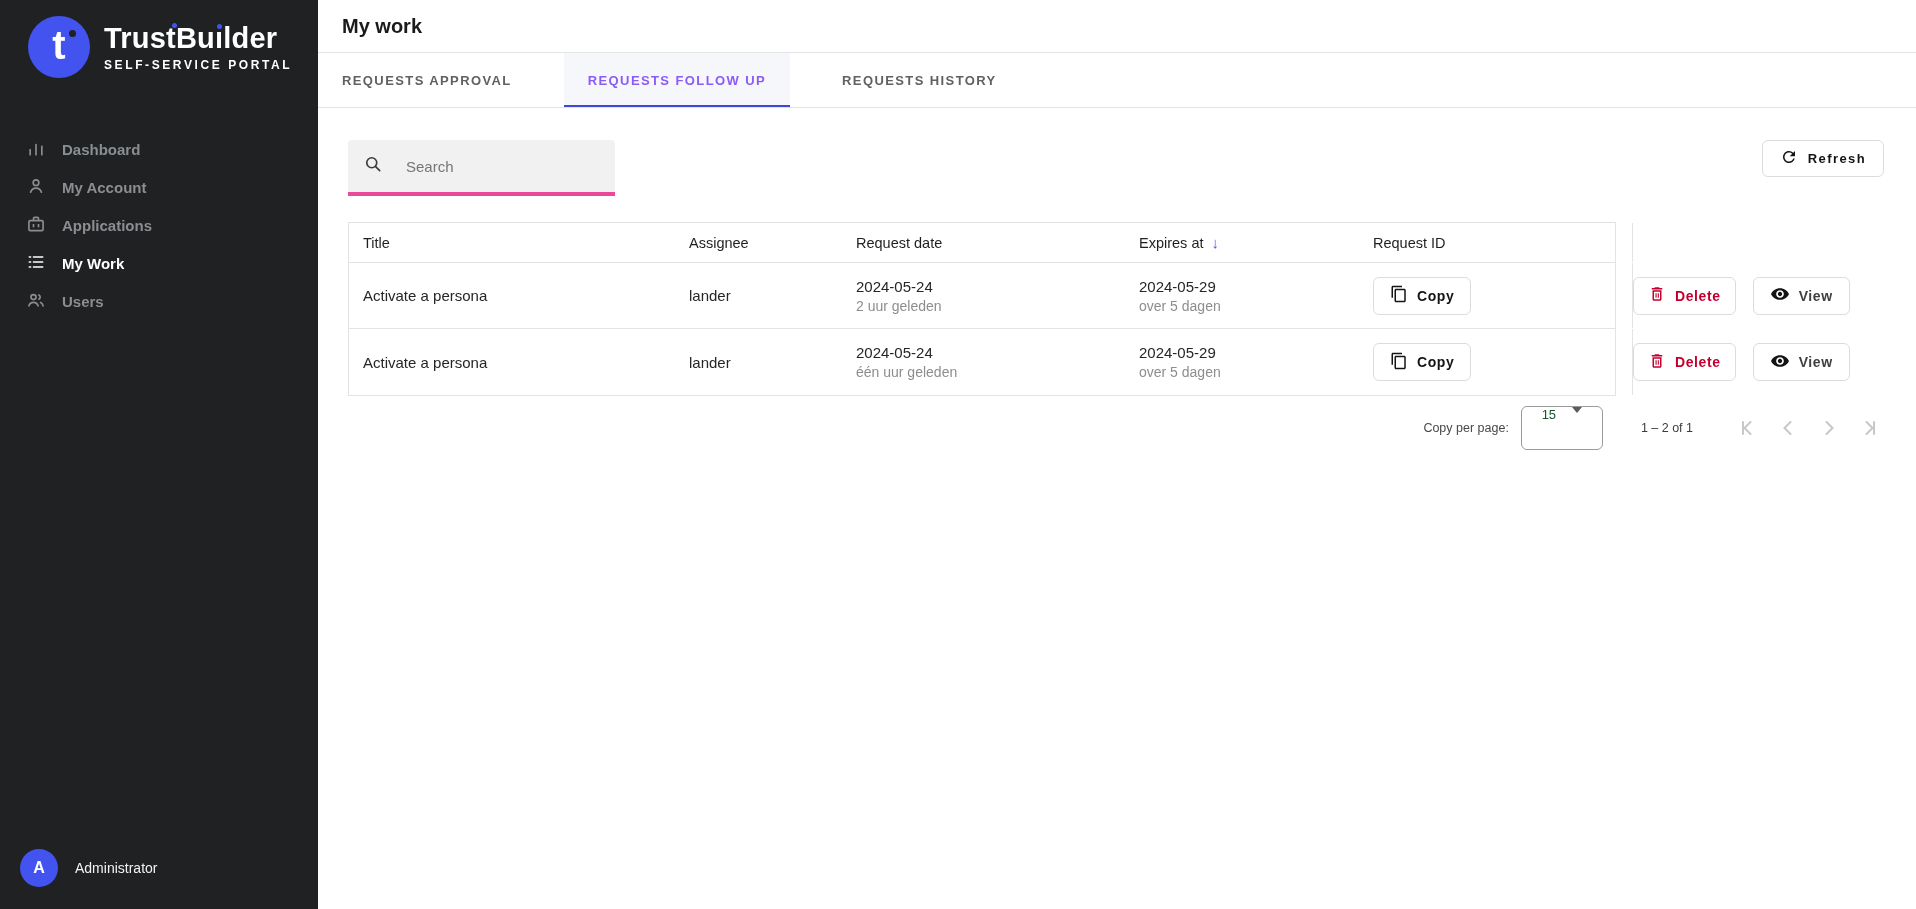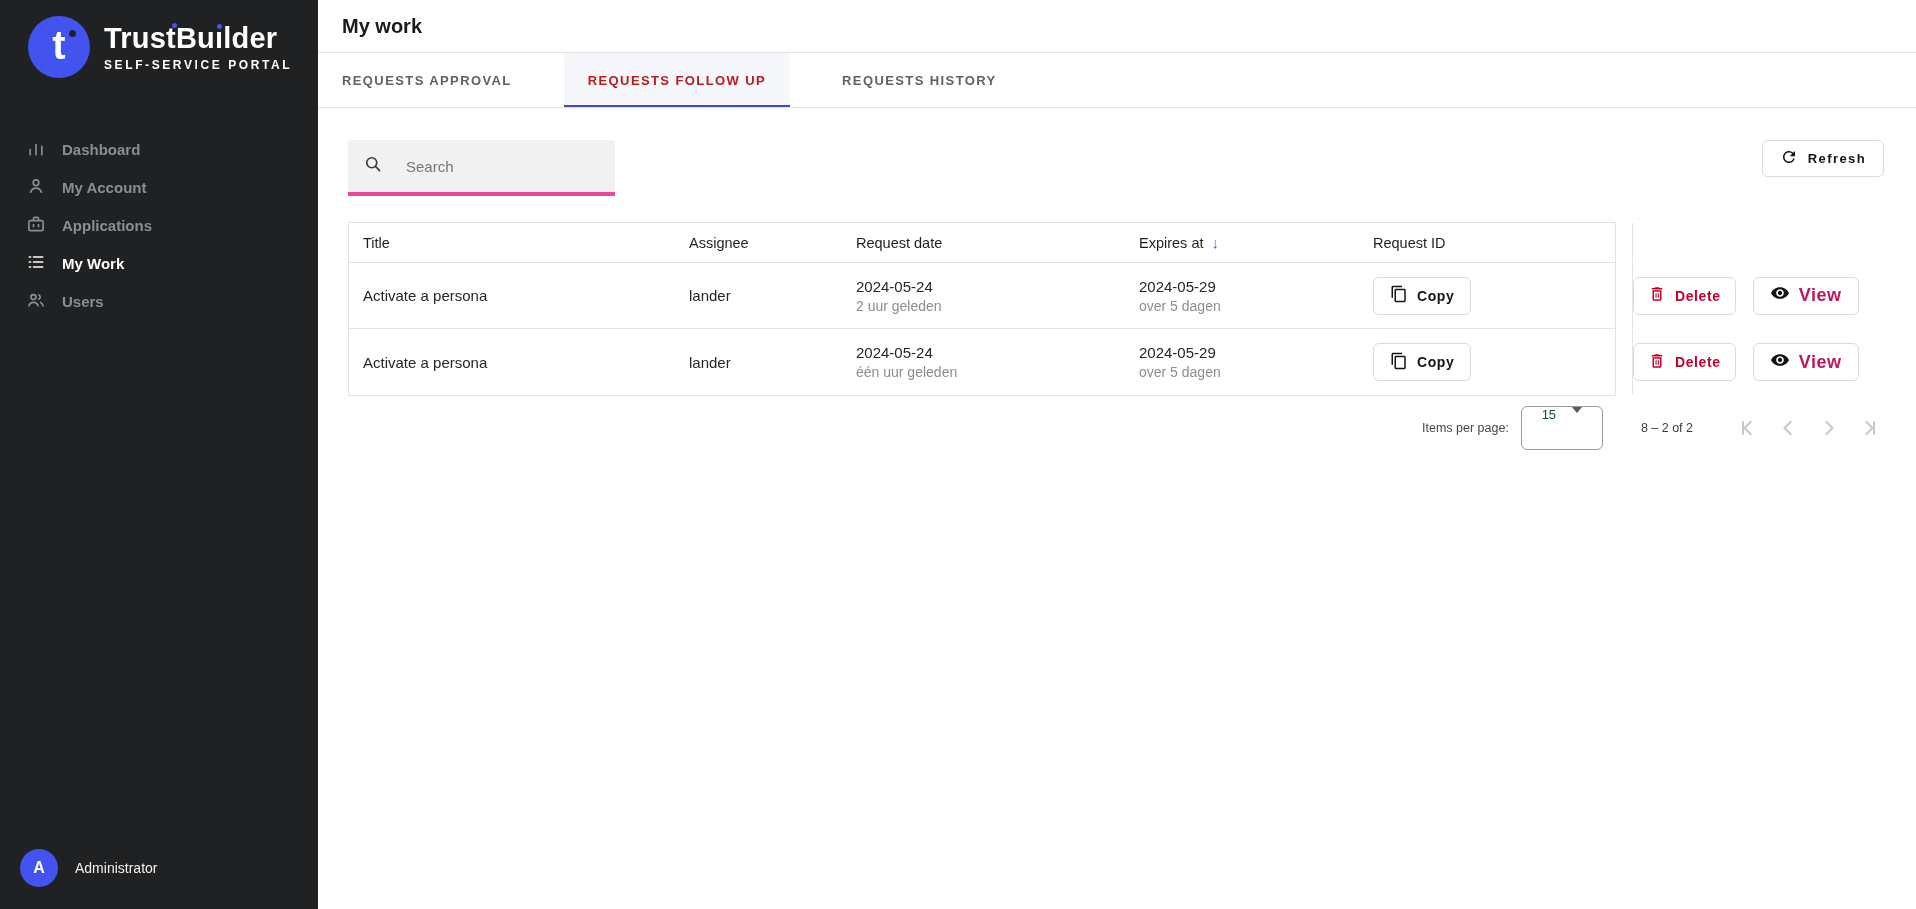--- a/index.html
+++ b/index.html
@@ -30,21 +30,21 @@
   .avatar { width:38px; height:38px; border-radius:50%; background:#4353f0; color:#fff; display:flex; align-items:center; justify-content:center; font-size:16px; font-weight:700; }
   .user-name { font-size:14px; color:#f2f2f2; }
 
   
   .main { flex:1; display:flex; flex-direction:column; }
   .page-header { height:53px; display:flex; align-items:center; padding-left:24px; border-bottom:1px solid #e3e3e3; }
   .page-title { font-size:20px; font-weight:700; color:#1a1a1a; }
 
   .tabs { height:55px; display:flex; border-bottom:1px solid #e3e3e3;gap:28px; }
   .tab { padding:0 24px; display:flex; align-items:center; font-size:13px; font-weight:700; letter-spacing:1.4px; color:#5f6165; cursor:pointer; }
-  .tab.active { color:#b91c1c; background:#f6f7fb; box-shadow:inset 0 -2px 0 0 #3c49d4; }
+  .tab.active { color:#8b5cf6; background:#f6f7fb; box-shadow:inset 0 -2px 0 0 #3c49d4; }
 
   .content { padding:32px 32px 0 30px; }
   .toolbar { display:flex; justify-content:space-between; align-items:flex-start; }
   .search-field { width:267px; height:56px; background:#f1f1f1; border-radius:4px 4px 0 0; border-bottom:4px solid #ec4899; display:flex; align-items:center; padding:0 15px; gap:23px; }
   .search-field input { border:none; outline:none; background:transparent; font-size:15px; color:#333; width:100%; font-family:"Liberation Sans",sans-serif; }
   .search-field input::placeholder { color:#767676; }
   .btn { background:#fff; border:1px solid #dcdcdc; border-radius:6px; display:inline-flex; align-items:center; justify-content:center; cursor:pointer; font-family:"Liberation Sans",sans-serif; }
   .refresh-btn { height:37px; padding:8px 17px; gap:10px; font-size:13px; font-weight:700; letter-spacing:1.4px; color:#141414; }
 
   
@@ -52,21 +52,21 @@
   .trow { display:grid; grid-template-columns:326px 167px 283px 234px 273px 252px; align-items:center; }
   .thead { height:40px; border-bottom:1px solid #e3e3e3; font-size:14.5px; color:#1f1f1f; }
   .thead .cell, .tbody-row .cell { padding-left:14px; }
   .tbody-row { height:66px; border-bottom:1px solid #e3e3e3; font-size:15px; color:#262626; }
   .tbody-row:last-child { border-bottom:none; }
   .cell-sub { font-size:14px; color:#8d8d8d; margin-top:3px; }
   .sort-arrow { color:#4c5af2; font-size:15px; margin-left:8px; font-weight:700; }
   .actions-cell { height:100%; display:flex; align-items:center; justify-content:flex-start; gap:17px; border-left:1px solid #e3e3e3; padding-right:12px; }
   .copy-btn { height:38px; padding:0 16px; gap:9px; font-size:14px; font-weight:600; letter-spacing:0.6px; color:#141414; }
   .delete-btn { height:38px; padding:0 14px; gap:9px; font-size:14px; font-weight:600; letter-spacing:0.6px; color:#c4002f; }
-  .view-btn { height:38px; padding:0 16px; gap:9px; font-size:18px; font-weight:600; letter-spacing:0.6px; color:#be185d; }
+  .view-btn { height:38px; padding:0 16px; gap:9px; font-size:14px; font-weight:600; letter-spacing:0.6px; color:#404040; }
 
   
   .paginator { margin-top:8px; height:48px; display:flex; align-items:center; justify-content:flex-end; color:#484848; }
   .ipp-label { font-size:12.5px; margin-right:12px; }
   .page-size { width:82px; height:44px; border:1px solid #9b9b9b; border-radius:6px; background:#fff; display:flex; align-items:flex-start; justify-content:center; gap:16px; font-size:13px; color:#14532d; cursor:pointer; }
   .tri-down { width:0; height:0; border-left:5px solid transparent; border-right:5px solid transparent; border-top:6px solid #5b5b5b; }
   .range-label { font-size:12.5px; color:#3c3c3c; margin:0 42px 0 38px; }
   .pg-btns { display:flex; align-items:center; gap:17px; margin-right:2px; }
   .pg-btn { width:24px; height:24px; display:flex; align-items:center; justify-content:center; cursor:default; }
 </style>
@@ -271,26 +271,26 @@
                     <path d="M12 5C7 5 2.9 8 1.2 12 2.9 16 7 19 12 19s9.1-3 10.8-7C21.1 8 17 5 12 5zm0 11.6c-2.6 0-4.6-2-4.6-4.6S9.4 7.4 12 7.4s4.6 2 4.6 4.6-2 4.6-4.6 4.6zm0-7.2c-1.4 0-2.6 1.2-2.6 2.6s1.2 2.6 2.6 2.6 2.6-1.2 2.6-2.6-1.2-2.6-2.6-2.6z"></path>
                   </svg>
               </span>
               <span>View</span>
             </button>
           </div>
         </div>
       </div>
 
       <div class="paginator">
-        <span class="ipp-label">Items per page:</span>
+        <span class="ipp-label">Copy per page:</span>
         <div class="page-size">
           <span>15</span>
           <span class="tri-down"></span>
         </div>
-        <span class="range-label">8 – 2 of 2</span>
+        <span class="range-label">1 – 2 of 1</span>
         <div class="pg-btns">
           <div class="pg-btn">
             <svg width="24" height="24" viewBox="0 0 24 24" fill="none" stroke="#c7c7c7" stroke-width="2" stroke-linecap="round">
                 <path d="M15.5 6l-6 6 6 6"></path>
                 <path d="M8 6v12"></path>
               </svg>
           </div>
           <div class="pg-btn">
             <svg width="24" height="24" viewBox="0 0 24 24" fill="none" stroke="#c7c7c7" stroke-width="2" stroke-linecap="round">
                 <path d="M14.5 6l-6 6 6 6"></path>

